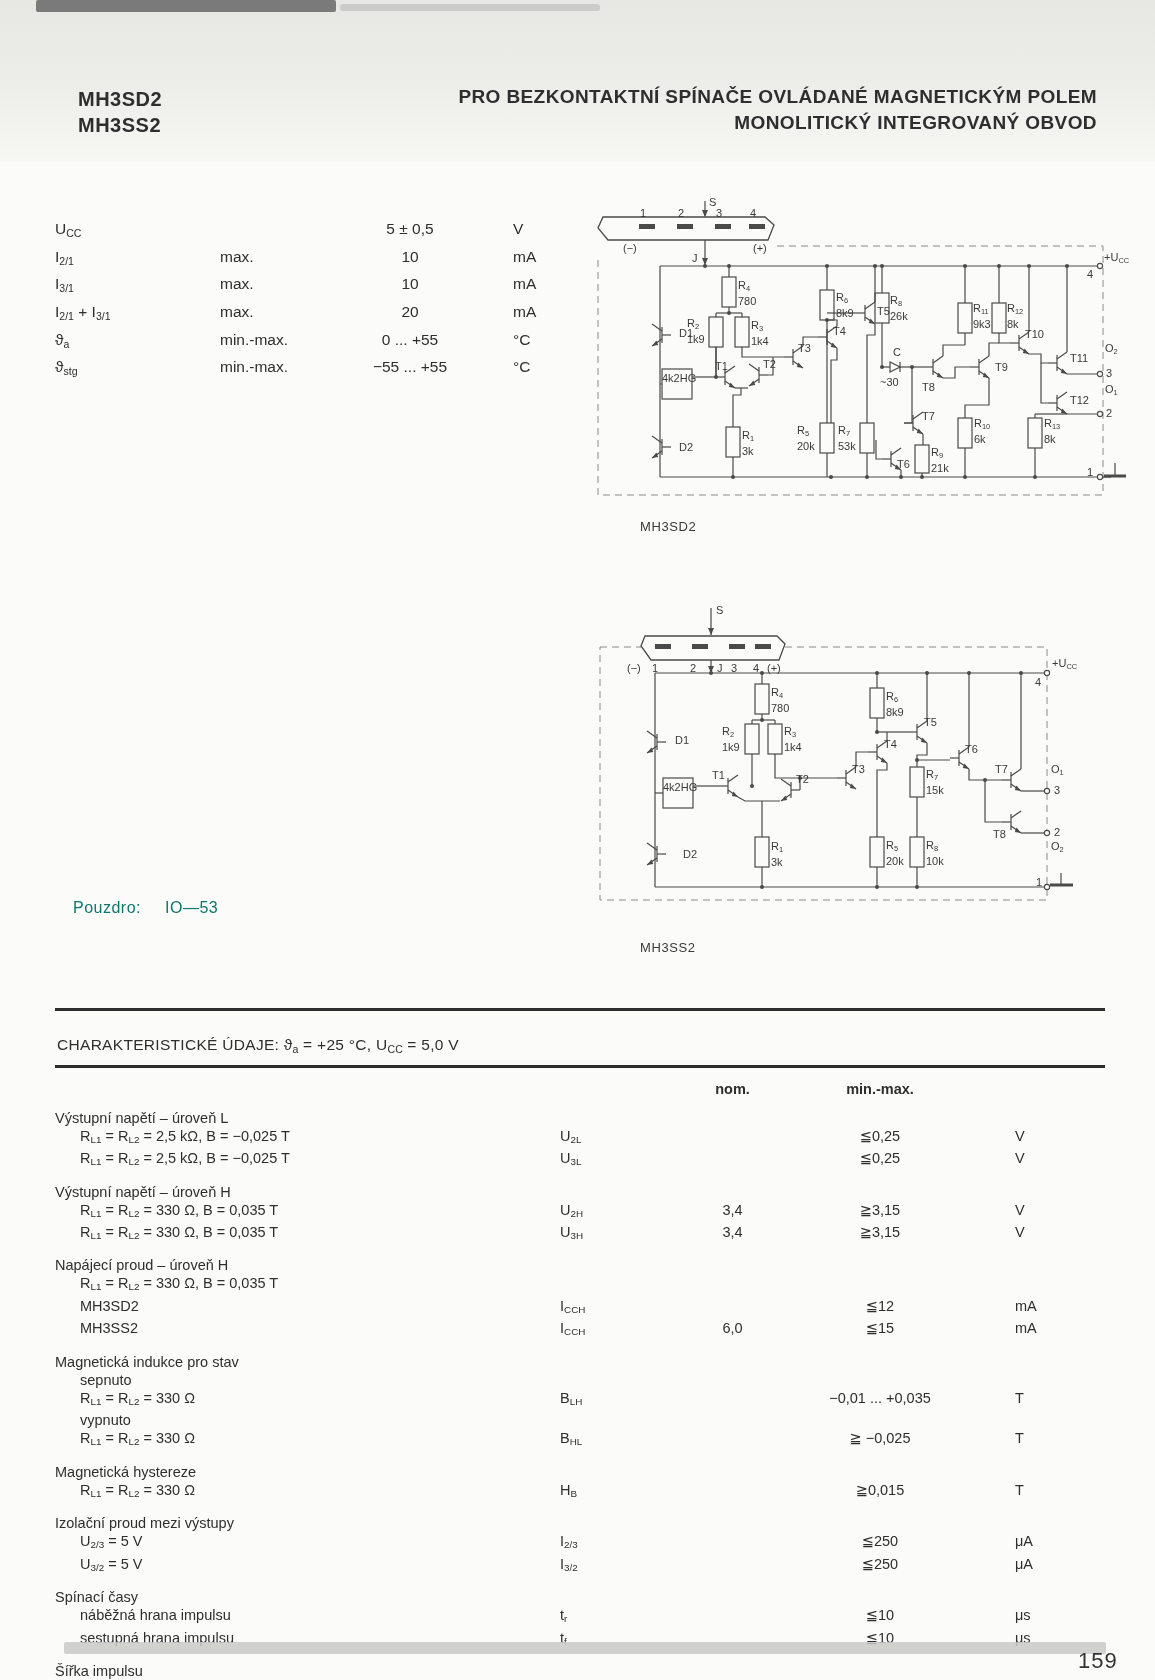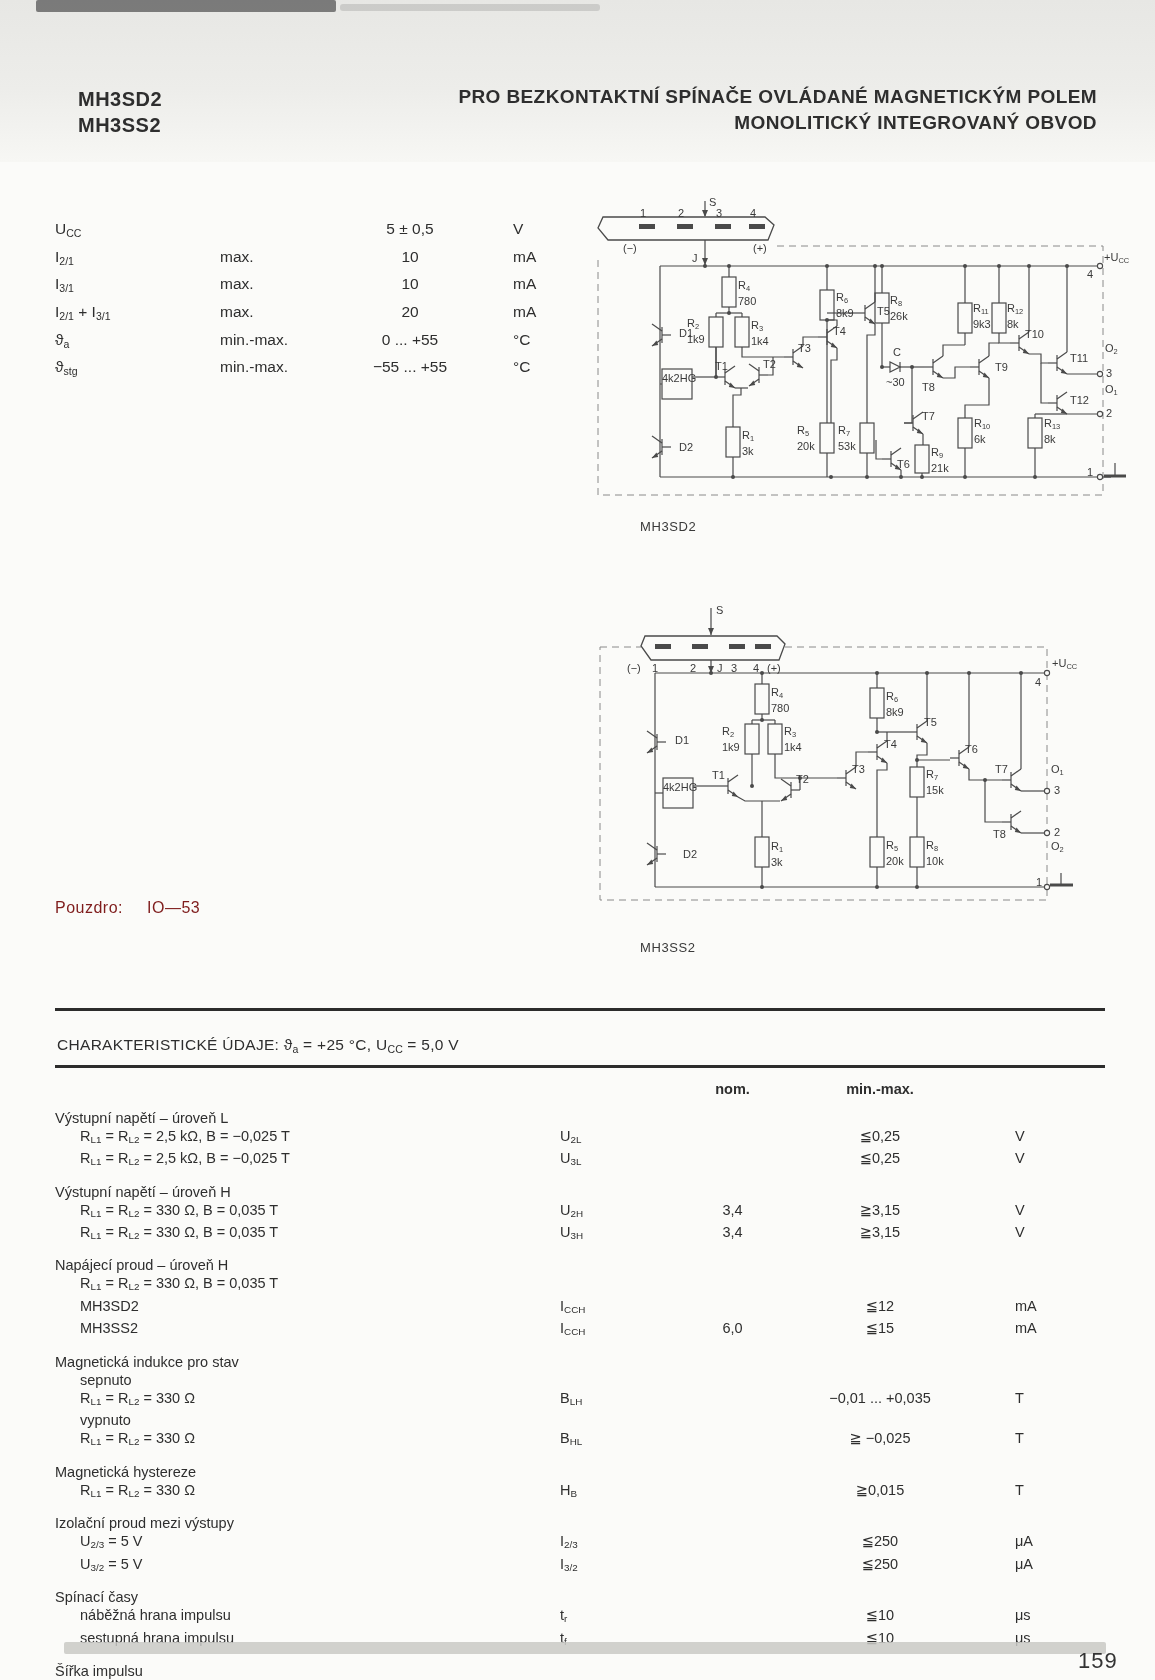--- a/index.html
+++ b/index.html
@@ -31,21 +31,21 @@
   .schematic svg .pad { fill:#4a4a4a; }
   .schematic svg circle.pin { fill:#fbfbf9; stroke:#4a4a4a; stroke-width:1.1; }
   .schematic svg circle.dot { fill:#4a4a4a; stroke:none; }
   .schematic svg polygon.ah { fill:#4a4a4a; stroke:none; }
   .schematic svg .thick { stroke-width:3; }
   .sl { position:absolute; font-size:11px; line-height:12px; color:#3a3a3a; white-space:nowrap; }
   .rl span { display:block; }
   .hall-label { text-align:center; width:30px; }
   .caption { position:absolute; font-size:13px; letter-spacing:.6px; color:#3a3a3a; }
 
-  .pouzdro { position:absolute; left:55px; top:899px; font-size:16px; letter-spacing:.5px; color:#7f1d1d; }
+  .pouzdro { position:absolute; left:73px; top:899px; font-size:16px; letter-spacing:.5px; color:#0f766e; }
   .pouzdro .val { margin-left:24px; }
 
   .char { position:absolute; left:55px; top:1008px; width:1050px; font-size:14.5px; }
   .char-rule { height:3px; background:#2c2c2c; }
   .char-heading { padding:25px 2px 10px 2px; font-size:15.5px; letter-spacing:.3px; }
   .crow { display:grid; grid-template-columns:505px 115px 115px 180px 1fr; align-items:baseline; line-height:18px; }
   .c-param { padding-left:25px; }
   .c-nom { text-align:center; }
   .c-mm { text-align:center; }
   .c-unit { padding-left:45px; }
@@ -327,21 +327,21 @@
       </div>
     <div class="sl rl" style="left:379px; top:222px;">
         <span>R<sub>10</sub></span>
         <span>6k</span>
       </div>
     <div class="sl rl" style="left:449px; top:222px;">
         <span>R<sub>13</sub></span>
         <span>8k</span>
       </div>
     <div class="sl" style="left:298px; top:151px;">C</div>
-    <div class="sl" style="left:291px; top:181px;">~30</div>
+    <div class="sl" style="left:285px; top:181px;">~30</div>
     <div class="sl" style="left:84px;  top:132px;">D1</div>
     <div class="sl" style="left:84px;  top:246px;">D2</div>
     <div class="sl" style="left:120px; top:165px;">T1</div>
     <div class="sl" style="left:168px; top:163px;">T2</div>
     <div class="sl" style="left:203px; top:147px;">T3</div>
     <div class="sl" style="left:238px; top:130px;">T4</div>
     <div class="sl" style="left:282px; top:110px;">T5</div>
     <div class="sl" style="left:302px; top:263px;">T6</div>
     <div class="sl" style="left:327px; top:215px;">T7</div>
     <div class="sl" style="left:327px; top:186px;">T8</div>

